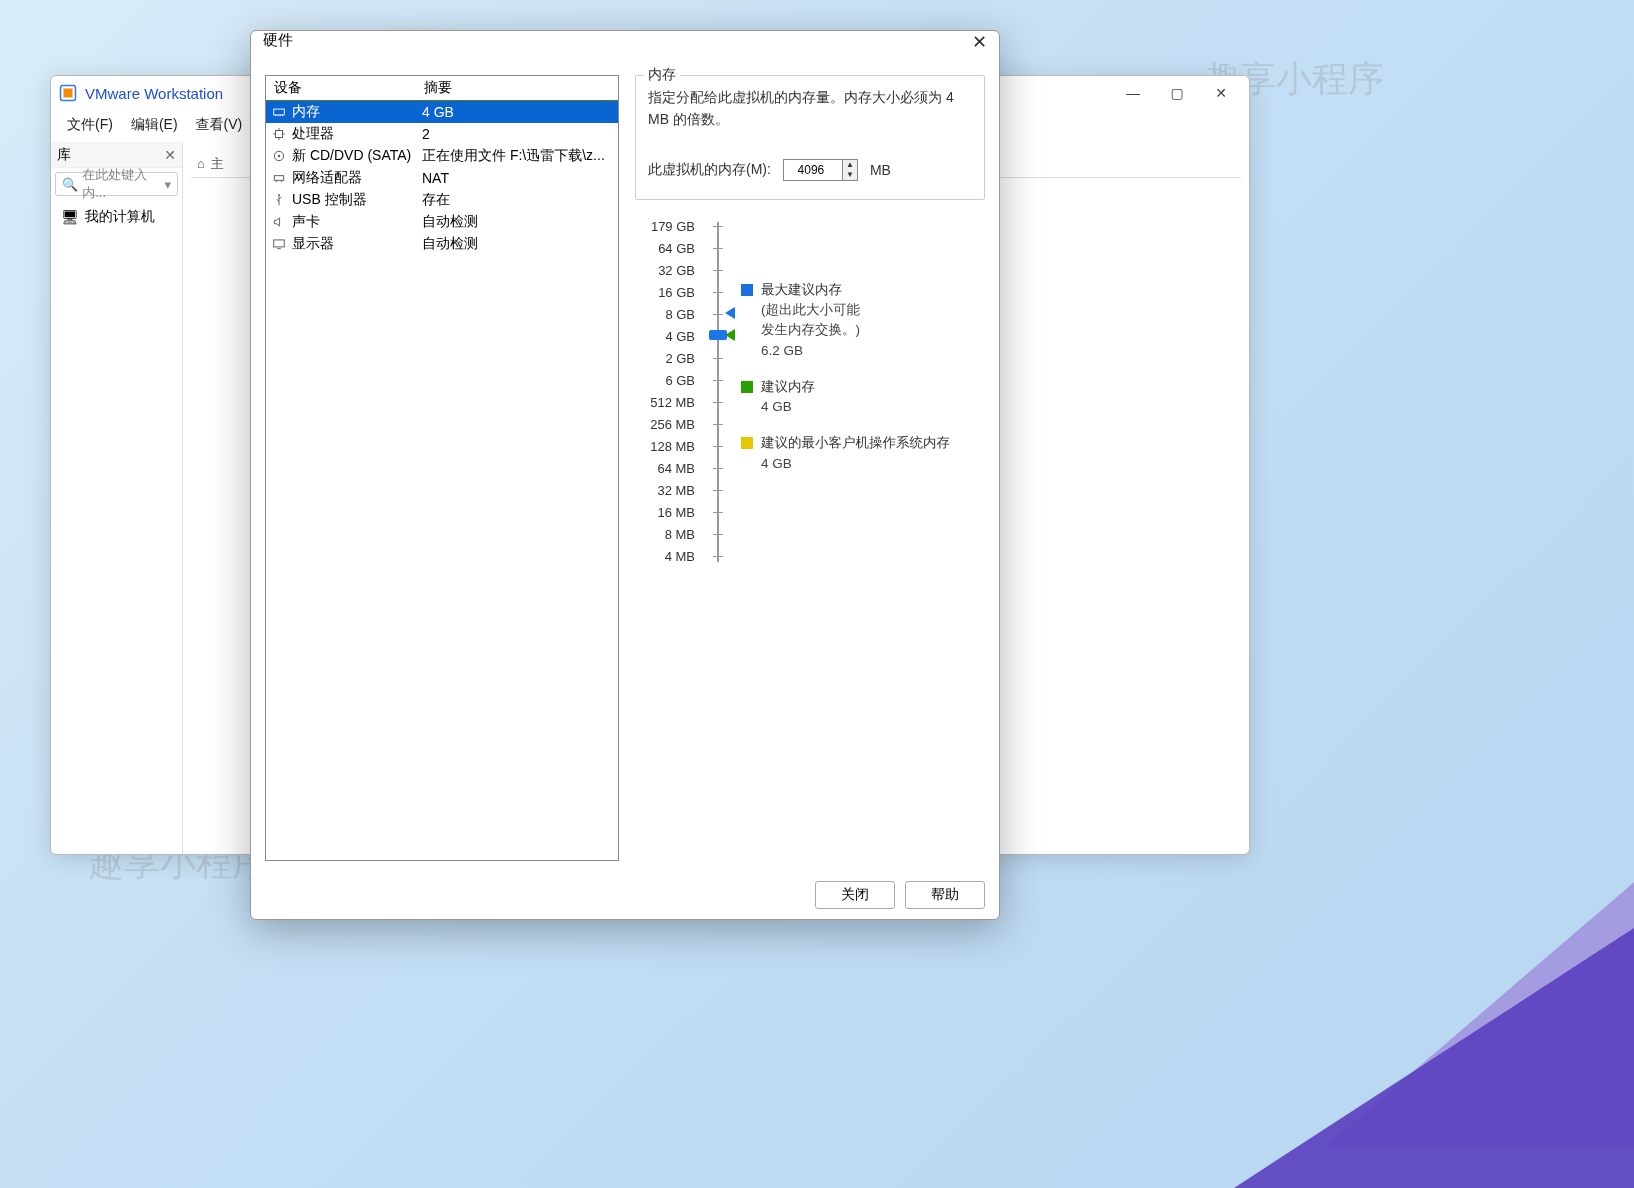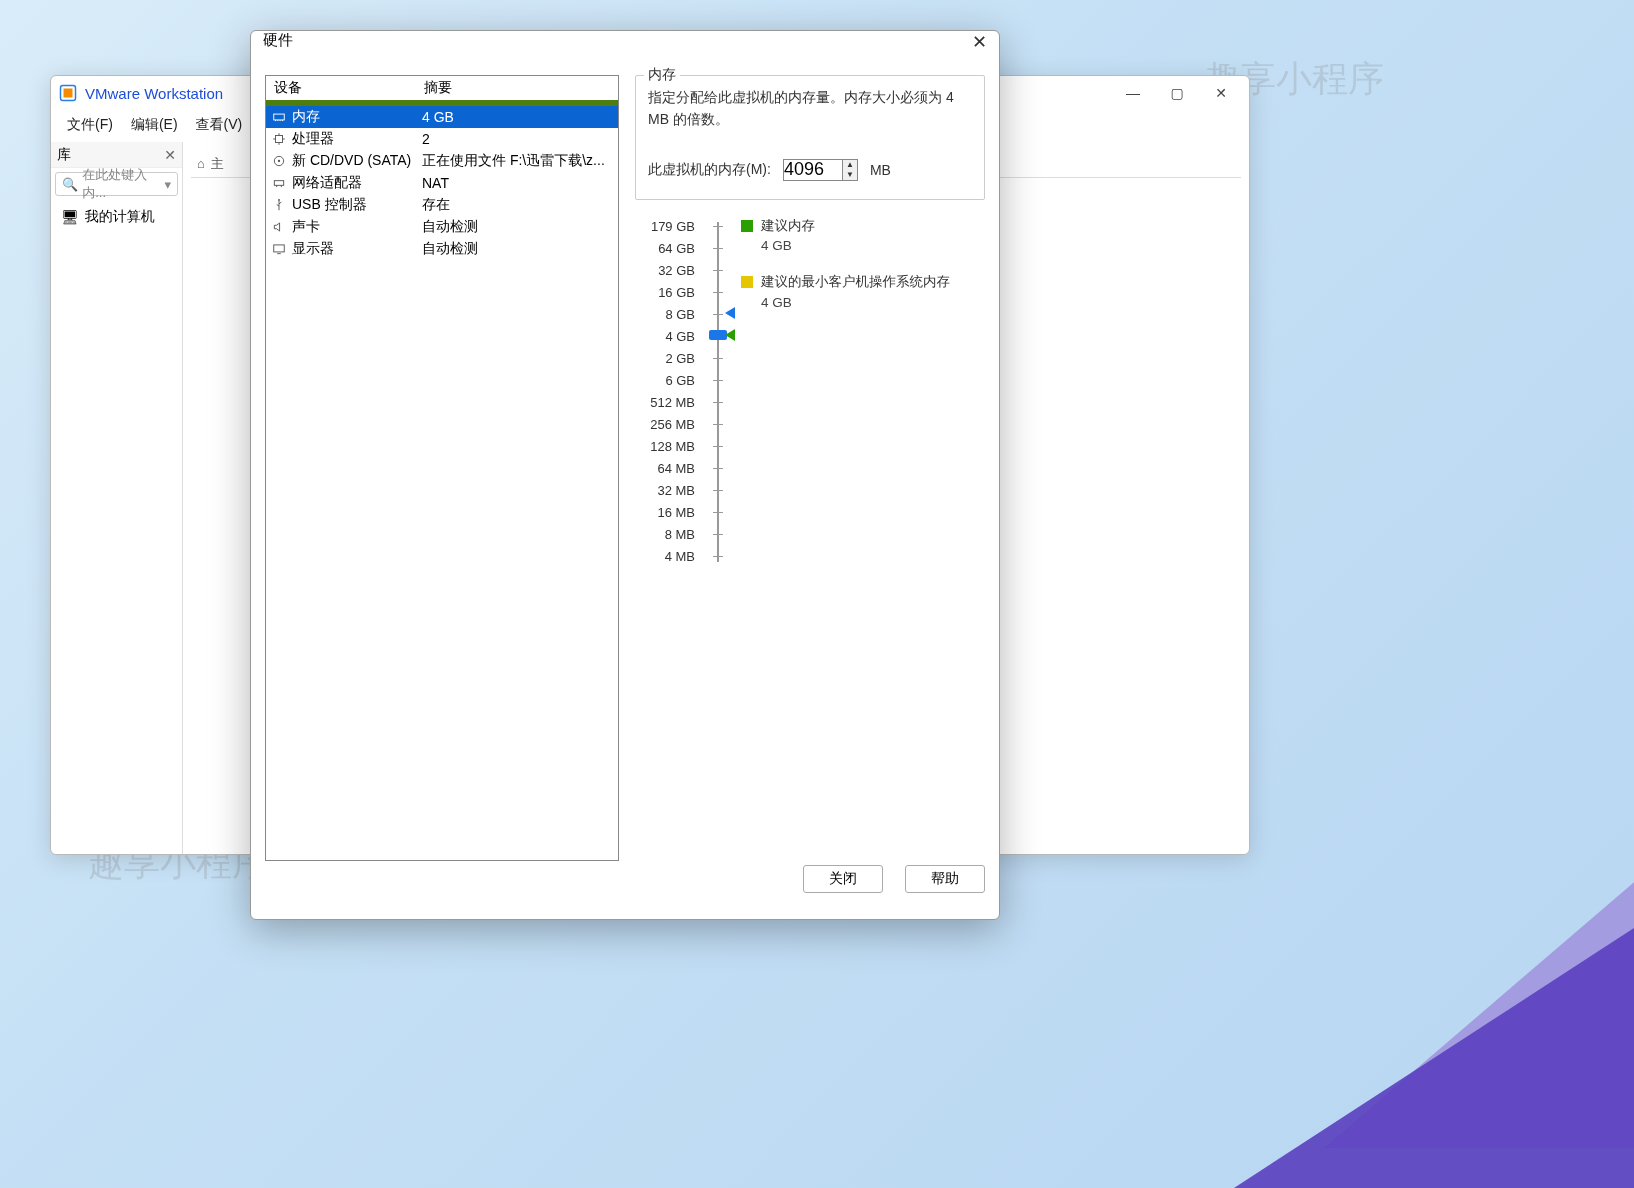--- a/index.html
+++ b/index.html
@@ -40,46 +40,46 @@
 .content-area{ flex:1; padding:8px;}
 .tabbar{height:28px; border-bottom:1px solid #ddd; display:flex; align-items:center; gap:6px; padding-left:6px; font-size:13px; color:#555;}
 
 
 .dialog { position:absolute; left:250px; top:30px; width:750px; height:890px; background:#fff;
   border:1px solid #999; border-radius:6px; box-shadow:0 10px 40px rgba(0,0,0,.3);}
 .dlg-titlebar{height:36px; display:flex; padding:0 12px;}
 .dlg-titlebar .dlg-title{font-size:15px;}
 .dlg-titlebar .dlg-close{margin-left:auto; font-size:18px; color:#333;}
 .dlg-body{position:absolute; top:44px; left:14px; right:14px; bottom:58px; display:flex; gap:16px;}
-.dlg-footer{position:absolute; bottom:26px; right:14px; display:flex; gap:22px;}
+.dlg-footer{position:absolute; bottom:10px; right:14px; display:flex; gap:10px;}
 .dlg-footer button{width:80px; height:28px; background:#fff; border:1px solid #aaa; border-radius:3px; font-size:14px;}
 
 .hw-left{width:354px; display:flex; flex-direction:column;}
 .hw-list-wrap{flex:1; border:1px solid #888;}
-.hw-list-head{display:flex; background:#fff; border-bottom:6px solid #4d7c0f; font-size:14px;}
+.hw-list-head{display:flex; background:#fff; border-bottom:1px solid #4d7c0f; font-size:14px;}
 .hw-list-head .col-d{width:150px; padding:3px 8px;}
 .hw-list-head .col-s{flex:1; padding:3px 8px;}
 .hw-row{display:flex; font-size:14px; height:22px; align-items:center;}
 .hw-row.selected{background:#0a64d1; color:#fff;}
 .hw-row .col-d{width:150px; padding:0 6px; display:flex; align-items:center; gap:6px; white-space:nowrap; overflow:hidden;}
 .hw-row .col-s{flex:1; padding:0 6px; white-space:nowrap; overflow:hidden; text-overflow:ellipsis;}
 .hw-row .icn{width:14px; height:14px; display:inline-flex; align-items:center; justify-content:center;}
 .hw-row .icn svg{width:14px;height:14px;}
 .hw-row.selected .icn svg *{stroke:#fff; fill:none;}
 .hw-btns{display:flex; gap:8px; justify-content:center; padding-top:10px;}
 .hw-btns button{width:90px; height:28px; background:#fff; border:1px solid #aaa; border-radius:3px; font-size:14px;}
 .hw-btns button:disabled{color:#aaa; border-color:#ddd;}
 
 .hw-right{flex:1; font-size:14px; color:#333;}
 .fieldset{border:1px solid #ccc; border-radius:2px; padding:10px 12px 14px; margin-bottom:12px; position:relative;}
 .fieldset .legend{position:absolute; top:-10px; left:8px; background:#fff; padding:0 4px; font-size:14px;}
 .desc{line-height:1.6; margin-bottom:28px;}
 .mem-input-row{display:flex; align-items:center; gap:12px;}
 .mem-input-row .spinwrap{display:flex; align-items:center; border:1px solid #888; height:22px;}
-.mem-input-row input{width:58px; height:20px; border:none; text-align:left; padding-right:4px; font-size:18px;}
+.mem-input-row input{width:58px; height:20px; border:none; text-align:center; padding-right:4px; font-size:12px;}
 .spin-btns{display:flex; flex-direction:column; border-left:1px solid #888;}
 .spin-btns div{width:14px; height:10px; font-size:8px; line-height:10px; text-align:center; background:#f0f0f0;}
 
 .slider-area{display:flex; gap:12px; padding-top:4px;}
 .ticks-col{width:60px; text-align:right; font-size:13px; color:#333; line-height:22px;}
 .slider-col{width:22px; position:relative;}
 .slider-track{position:absolute; left:10px; top:6px; bottom:6px; width:2px; background:#999;}
 .slider-tick{position:absolute; left:6px; width:10px; height:1px; background:#999;}
 .slider-thumb{position:absolute; left:2px; width:18px; height:10px; background:#1b76e8; border-radius:2px;}
 .tri{position:absolute; width:0;height:0;}
@@ -306,20 +306,29 @@
               <div class="slider-tick" style="top: 274px;"></div>
               <div class="slider-tick" style="top: 296px;"></div>
               <div class="slider-tick" style="top: 318px;"></div>
               <div class="slider-tick" style="top: 340px;"></div>
             </div>
           <div class="slider-thumb" style="top:114px;"></div>
           <span class="tri tri-blue" style="left:18px; top:91px;"></span>
           <span class="tri tri-green" style="left:18px; top:113px;"></span>
         </div>
         <div class="info-col">
+          <div class="info-block" style="margin-top:64px;">
+            <div class="hrow">
+                <span class="swatch sw-blue"></span>
+              <span>最大建议内存</span>
+              </div>
+            <div class="sub">(超出此大小可能</div>
+            <div class="sub">发生内存交换。)</div>
+            <div class="sub">6.2 GB</div>
+          </div>
           <div class="info-block">
             <div class="hrow">
                 <span class="swatch sw-green"></span>
               <span>建议内存</span>
               </div>
             <div class="sub">4 GB</div>
           </div>
           <div class="info-block">
             <div class="hrow">
                 <span class="swatch sw-yellow"></span>

